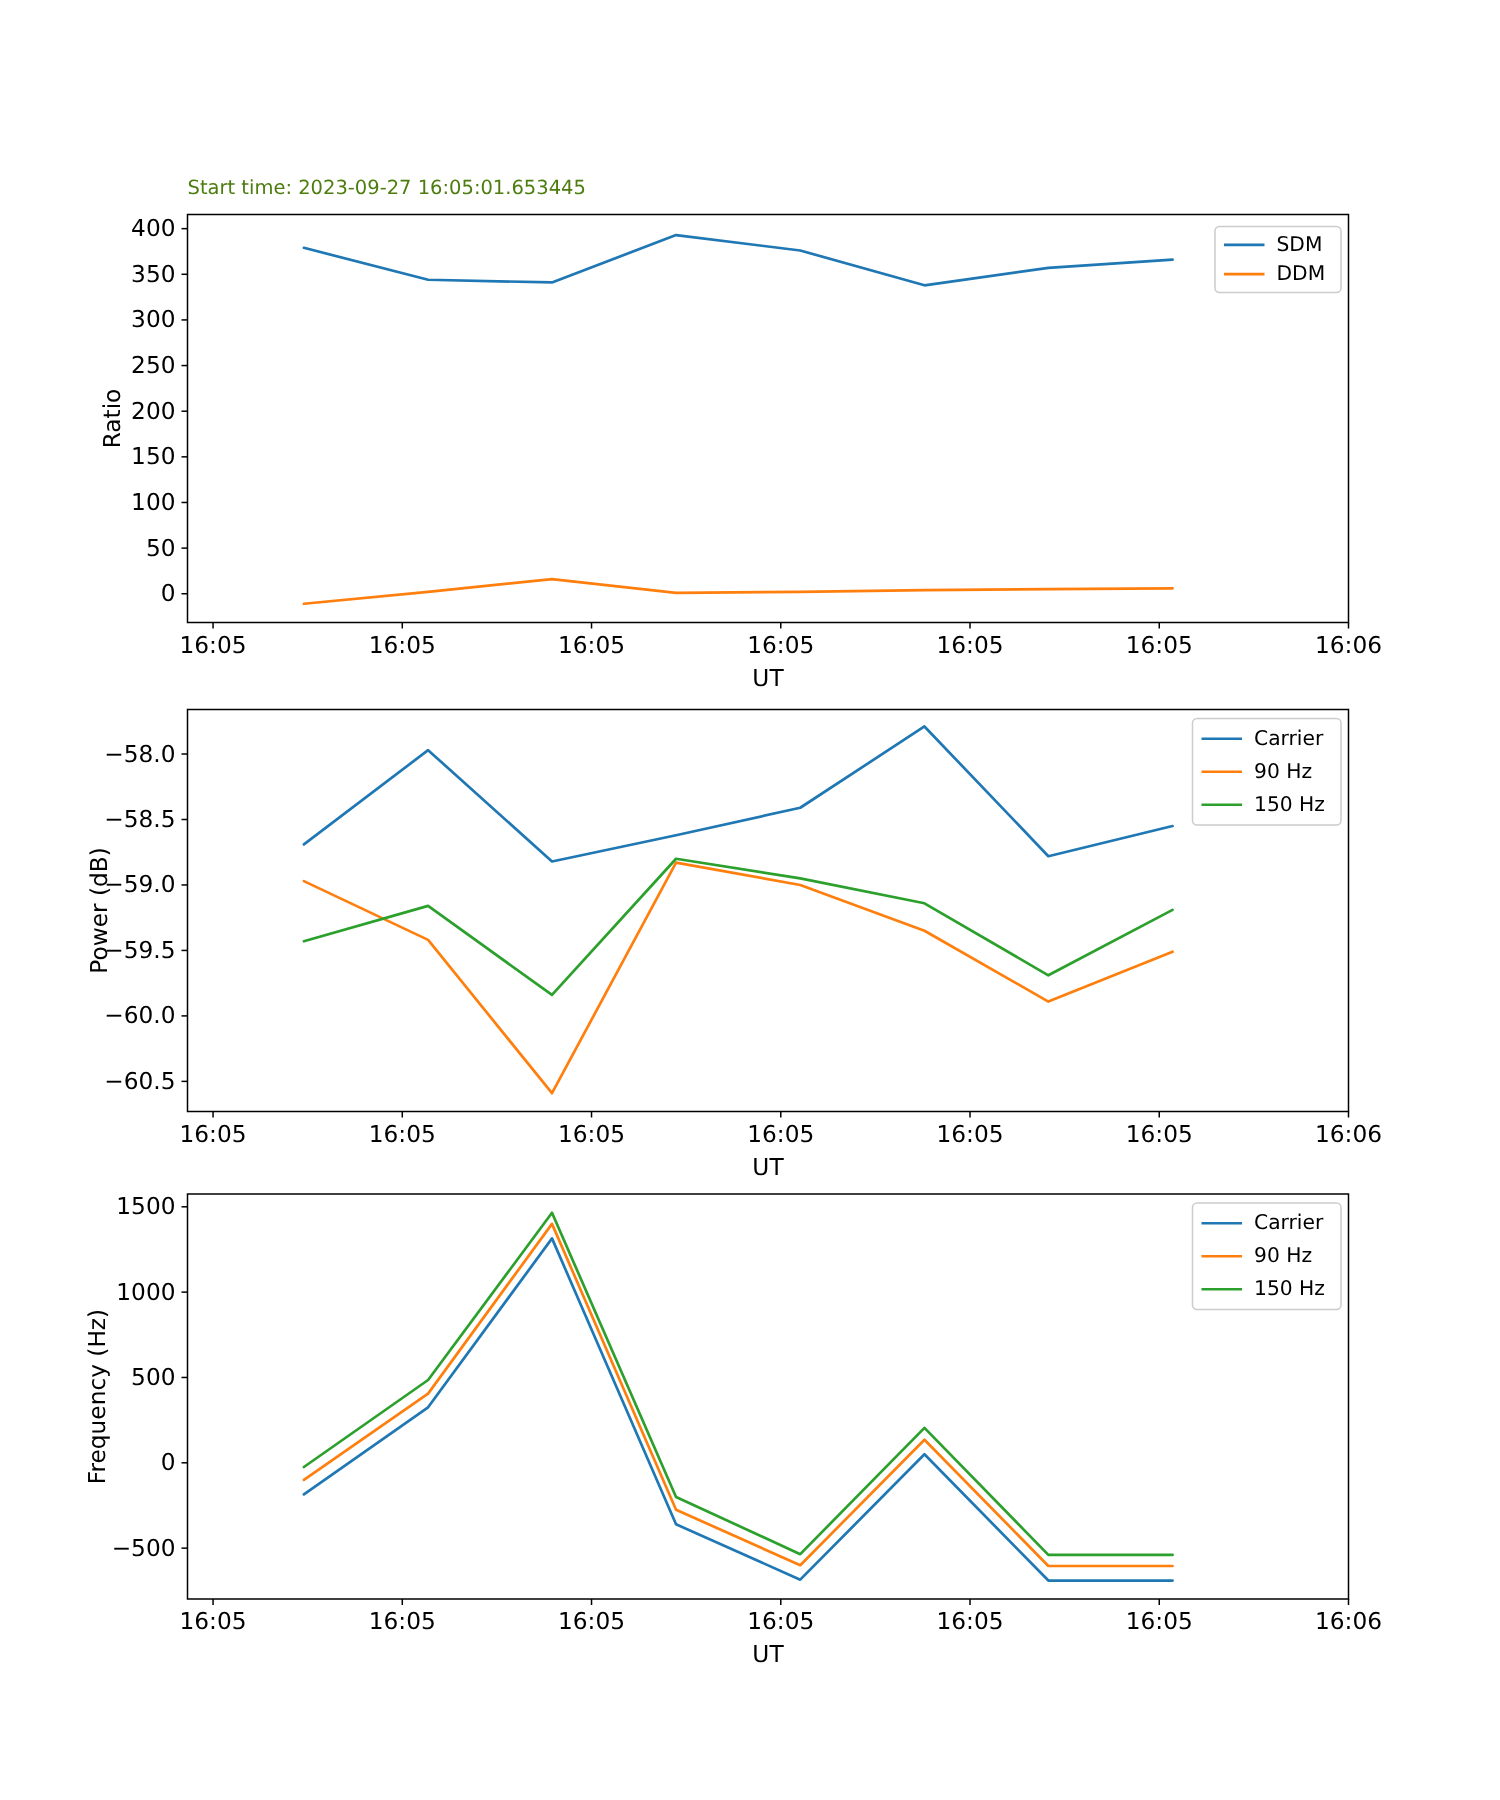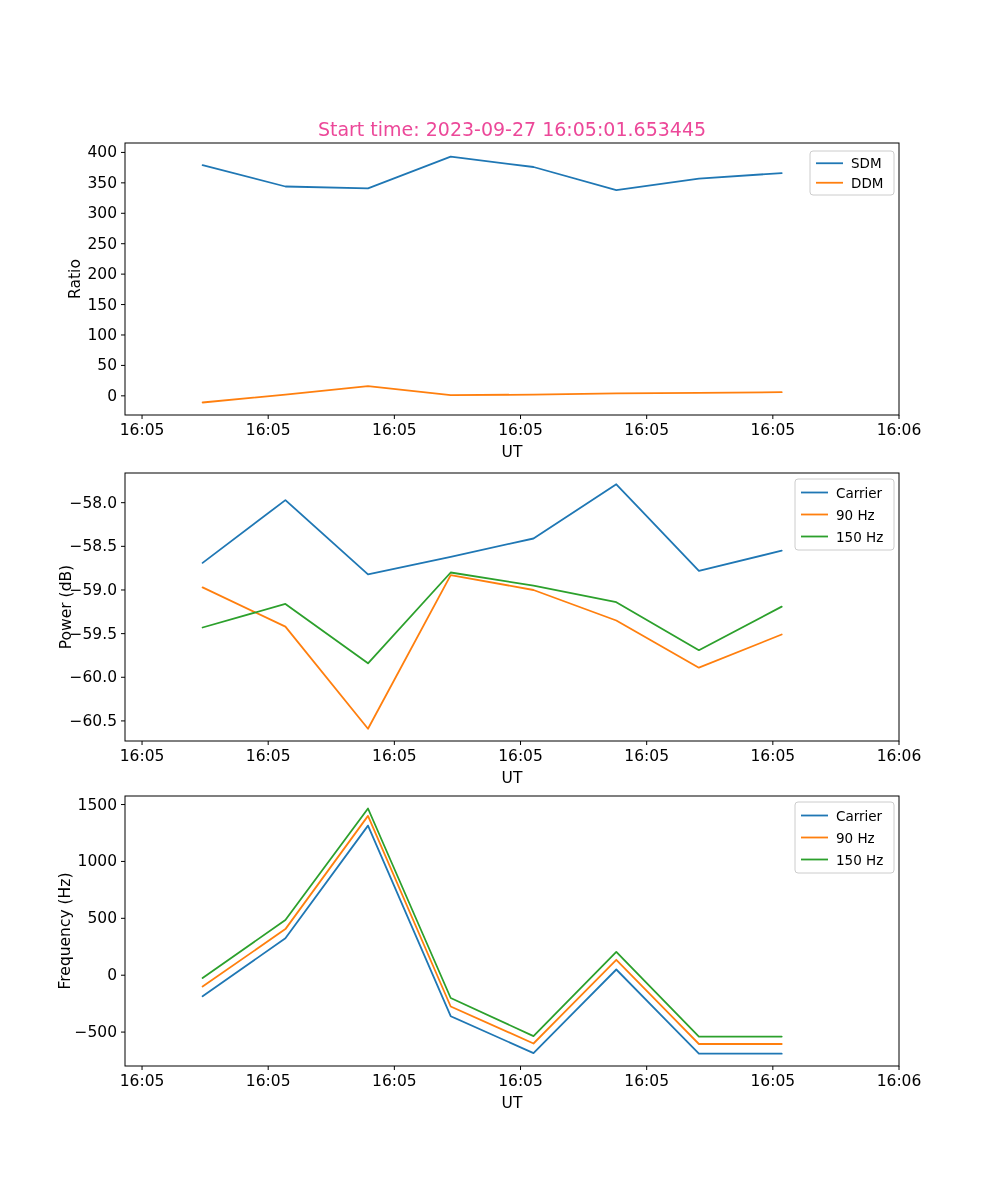--- a/index.html
+++ b/index.html
@@ -9,23 +9,23 @@
     height: 1200px;
     background: #ffffff;
     font-family: "DejaVu Sans", "Liberation Sans", sans-serif;
     overflow: hidden;
   }
   .fig-title {
     position: absolute;
     left: 125px;
     top: 118px;
     width: 774px;
-    text-align: center;
-    font-size: 19px;
-    color: #ec4899;
+    text-align: left;
+    font-size: 13px;
+    color: #4d7c0f;
     white-space: nowrap;
   }
   svg.charts {
     position: absolute;
     left: 0; top: 0;
   }
   svg.charts text {
     font-family: "DejaVu Sans", "Liberation Sans", sans-serif;
     fill: #000000;
   }

